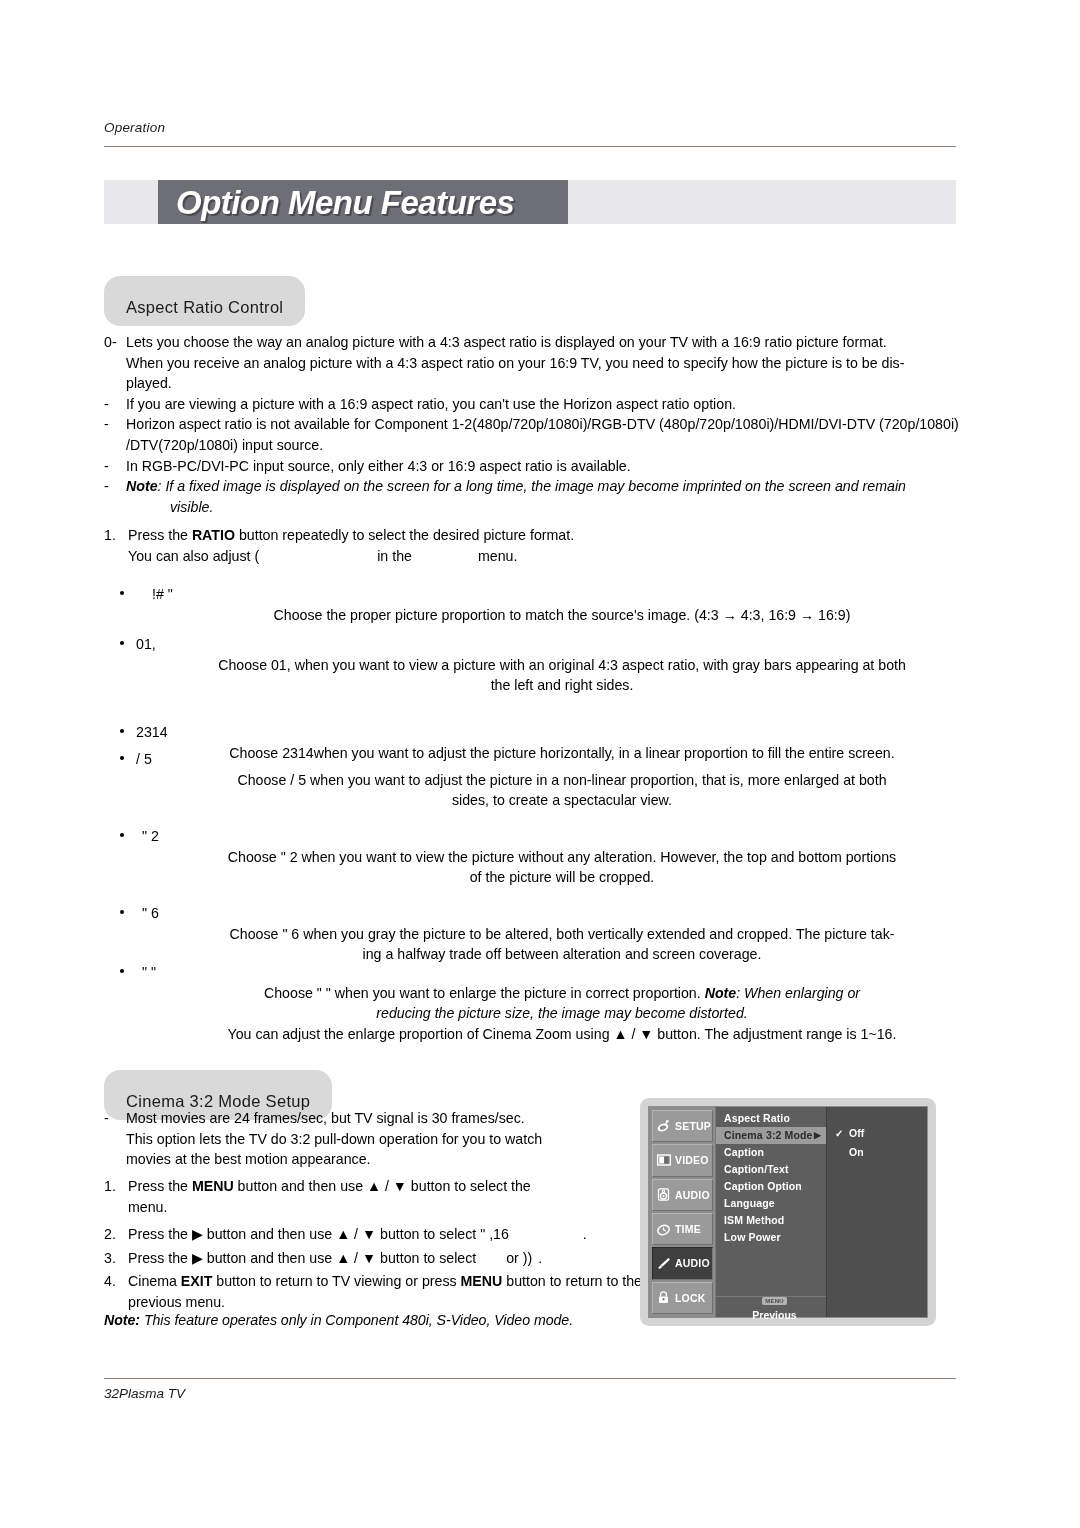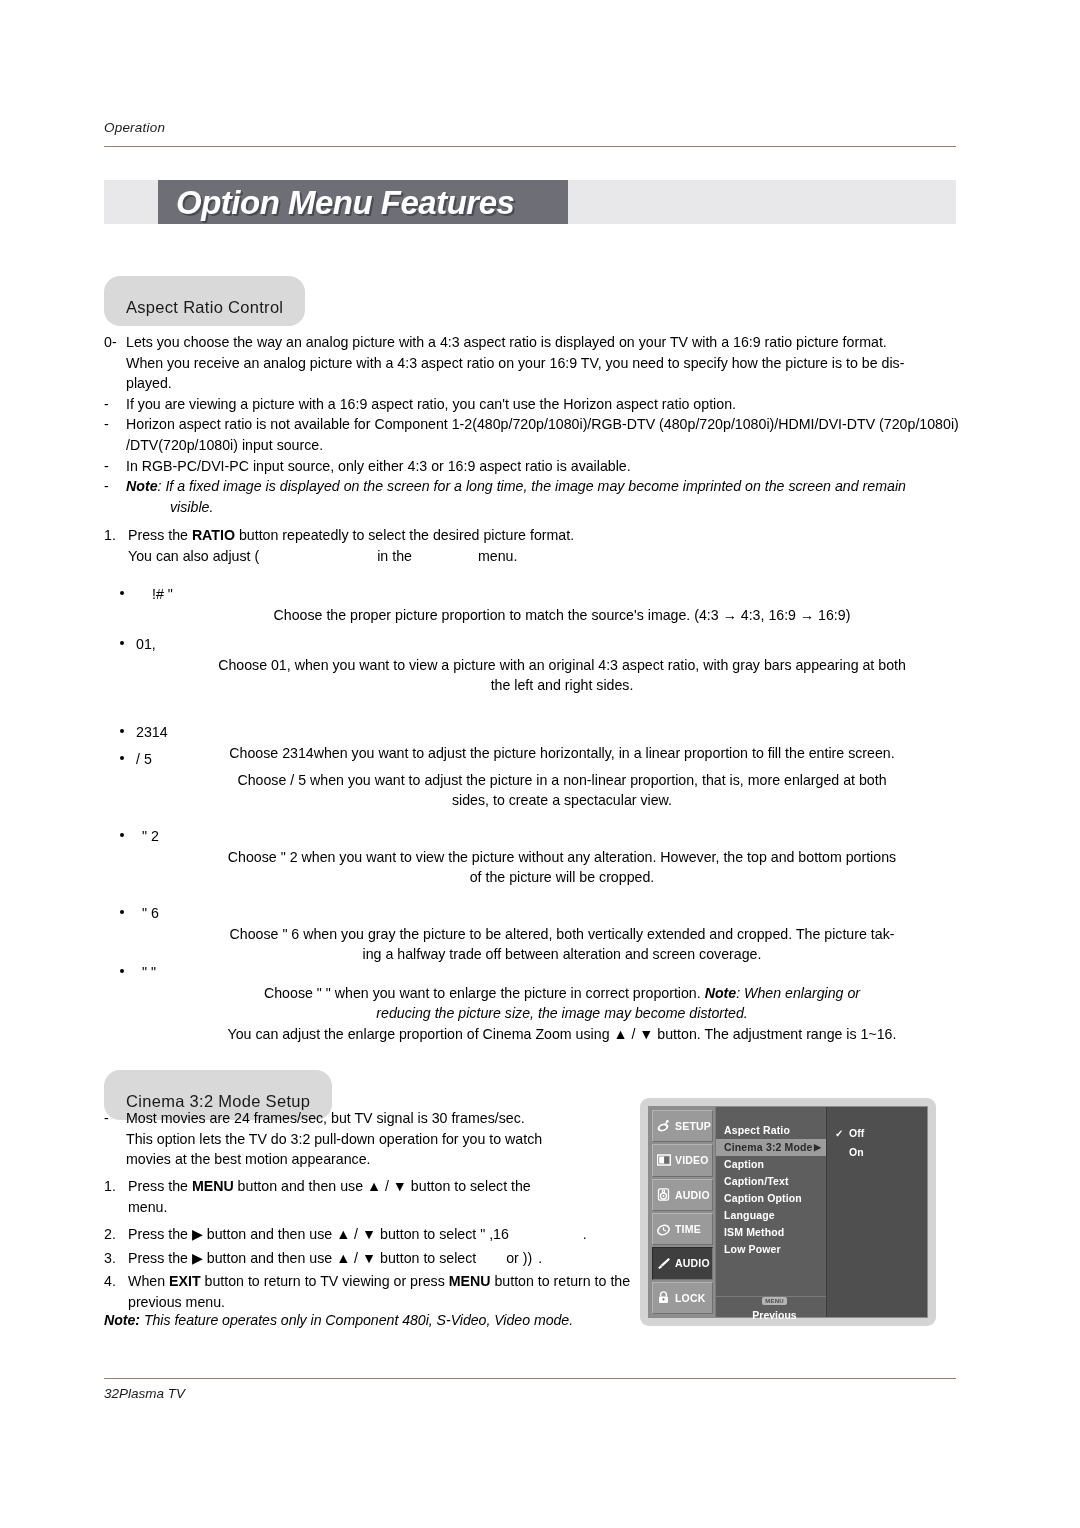--- a/index.html
+++ b/index.html
@@ -208,21 +208,21 @@
     border-right: 1px solid #777;
     border-bottom: 1px solid #777;
   }
   .osd-tab svg { display: block; flex: 0 0 auto; }
 
   .osd-mid {
     width: 112px;
     background: #5e5e5e;
     display: flex;
     flex-direction: column;
-    padding: 15px 0 0 0;
+    padding: 3px 0 0 0;
     box-sizing: border-box;
     border-left: 1px solid #7a7a7a;
     border-right: 1px solid #3c3c3c;
   }
   .osd-item {
     height: 17px;
     line-height: 17px;
     padding-left: 8px;
     color: #ffffff;
     font-size: 10.5px;
@@ -433,21 +433,21 @@
     <div class="numrow" style="margin-bottom:3px">
       <span class="nm">2.</span>
       <span>Press the </span><span>▶</span><span> button and then use </span><span class="b">▲</span><span> / </span><span class="b">▼</span><span> button to select  </span><span>" ,16</span><span class="gap" style="width:74px"></span><span>.</span>
     </div>
     <div class="numrow" style="margin-bottom:3px">
       <span class="nm">3.</span>
       <span>Press the </span><span>▶</span><span> button and then use </span><span class="b">▲</span><span> / </span><span class="b">▼</span><span> button to select </span><span class="gap" style="width:26px"></span><span>or  ))</span><span class="gap" style="width:6px"></span><span>.</span>
     </div>
     <div class="numrow">
       <span class="nm">4.</span>
-      <span>When </span><span class="b">EXIT</span><span> button to return to TV viewing or press </span><span class="b">MENU</span><span> button to return to the</span><br><span>previous menu.</span>
+      <span>Cinema </span><span class="b">EXIT</span><span> button to return to TV viewing or press </span><span class="b">MENU</span><span> button to return to the</span><br><span>previous menu.</span>
     </div>
   </div>
 
   <div class="txt" style="left:104px; top:1310px; width:540px"><span class="bi">Note:</span><span class="i"> This feature operates only in Component 480i, S-Video, Video mode.</span></div>
 
   <div class="osd-wrap">
     <div class="osd">
 
       <div class="osd-side">
 

